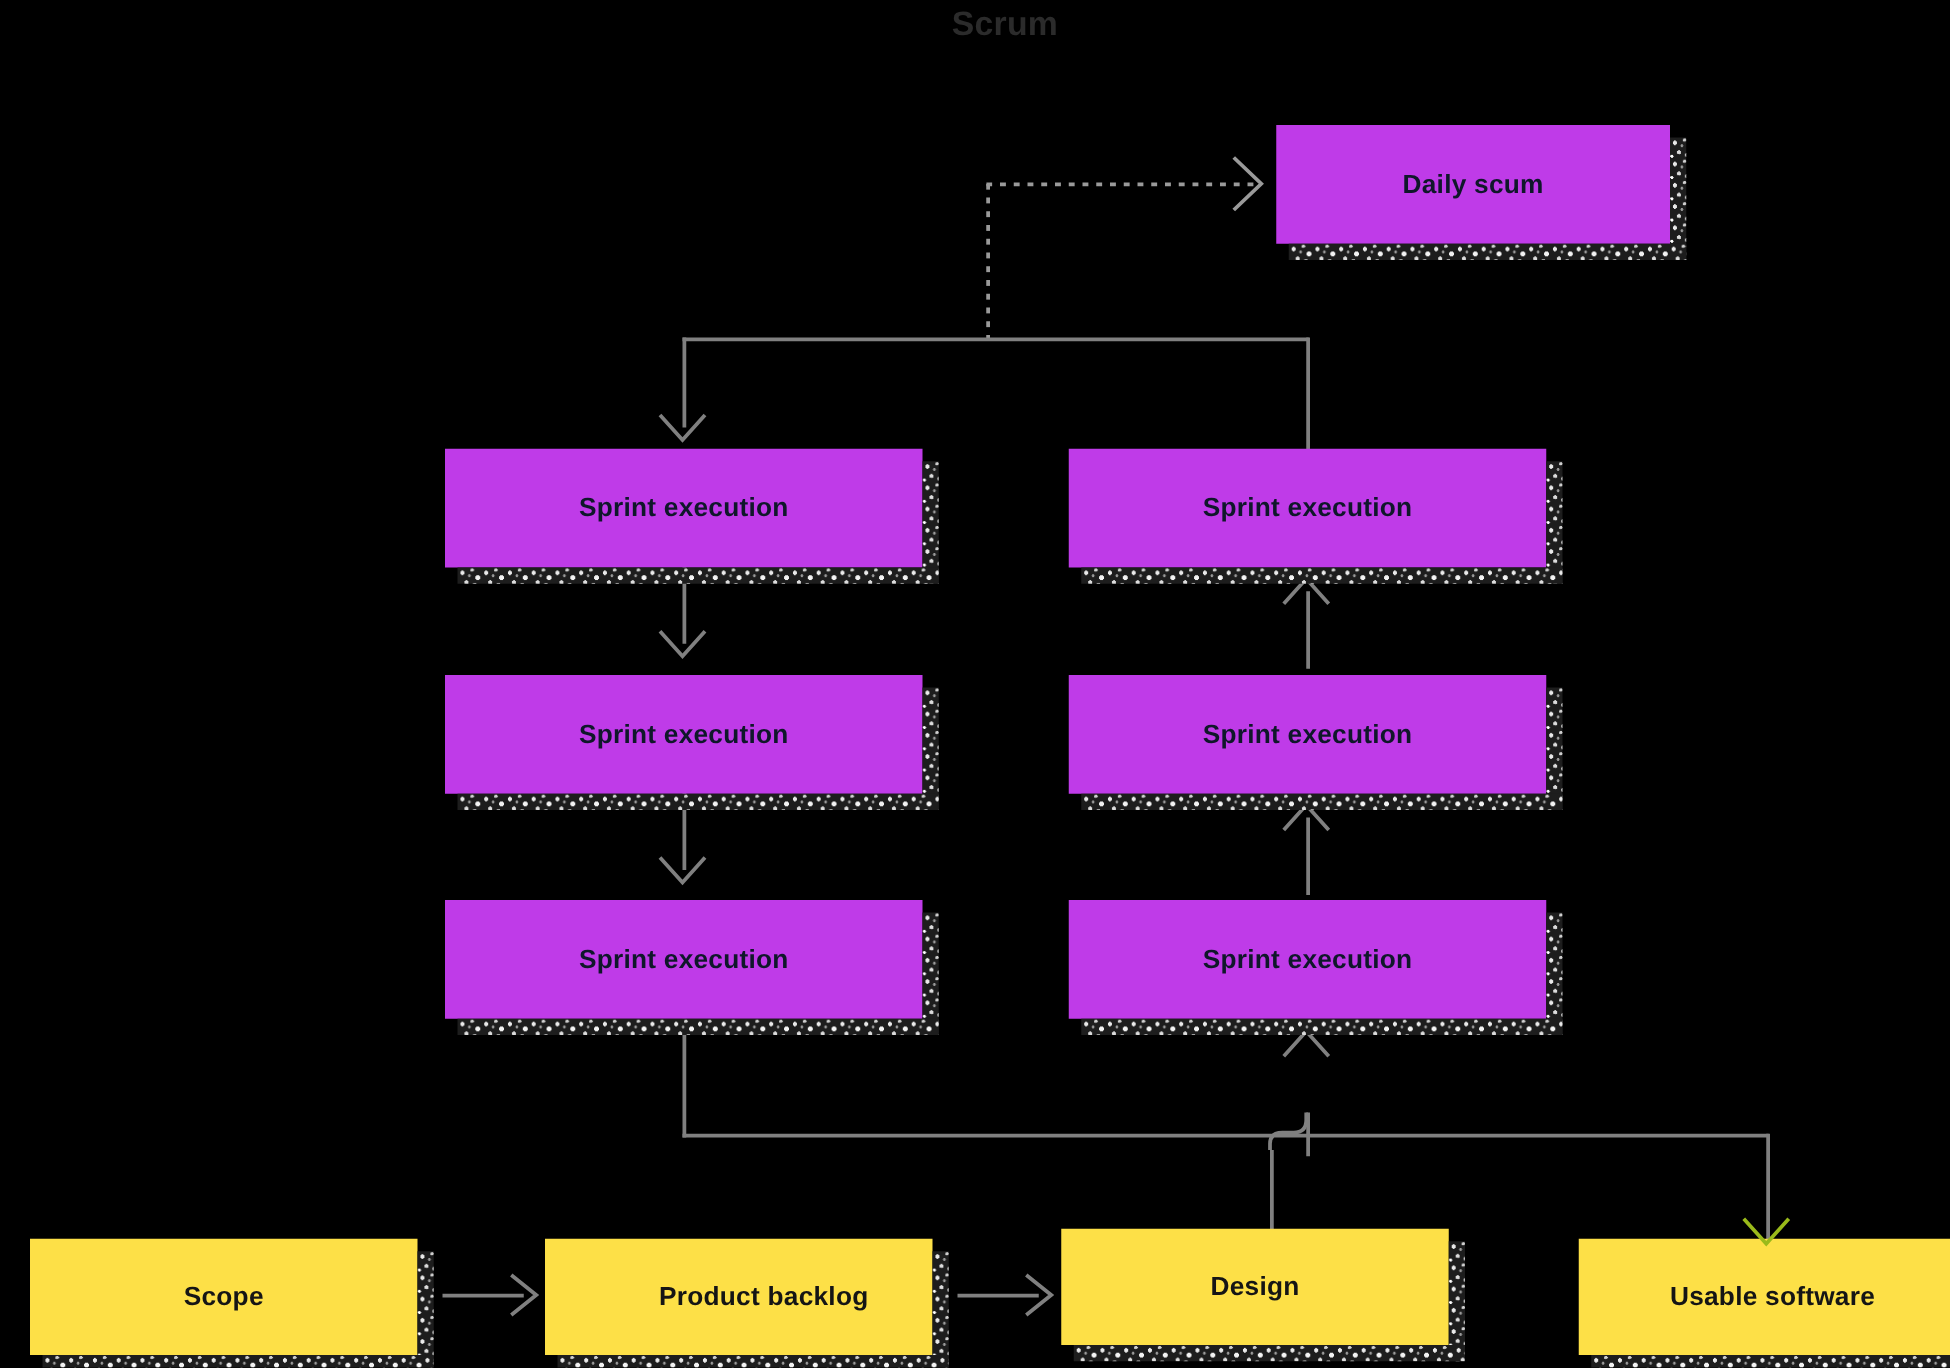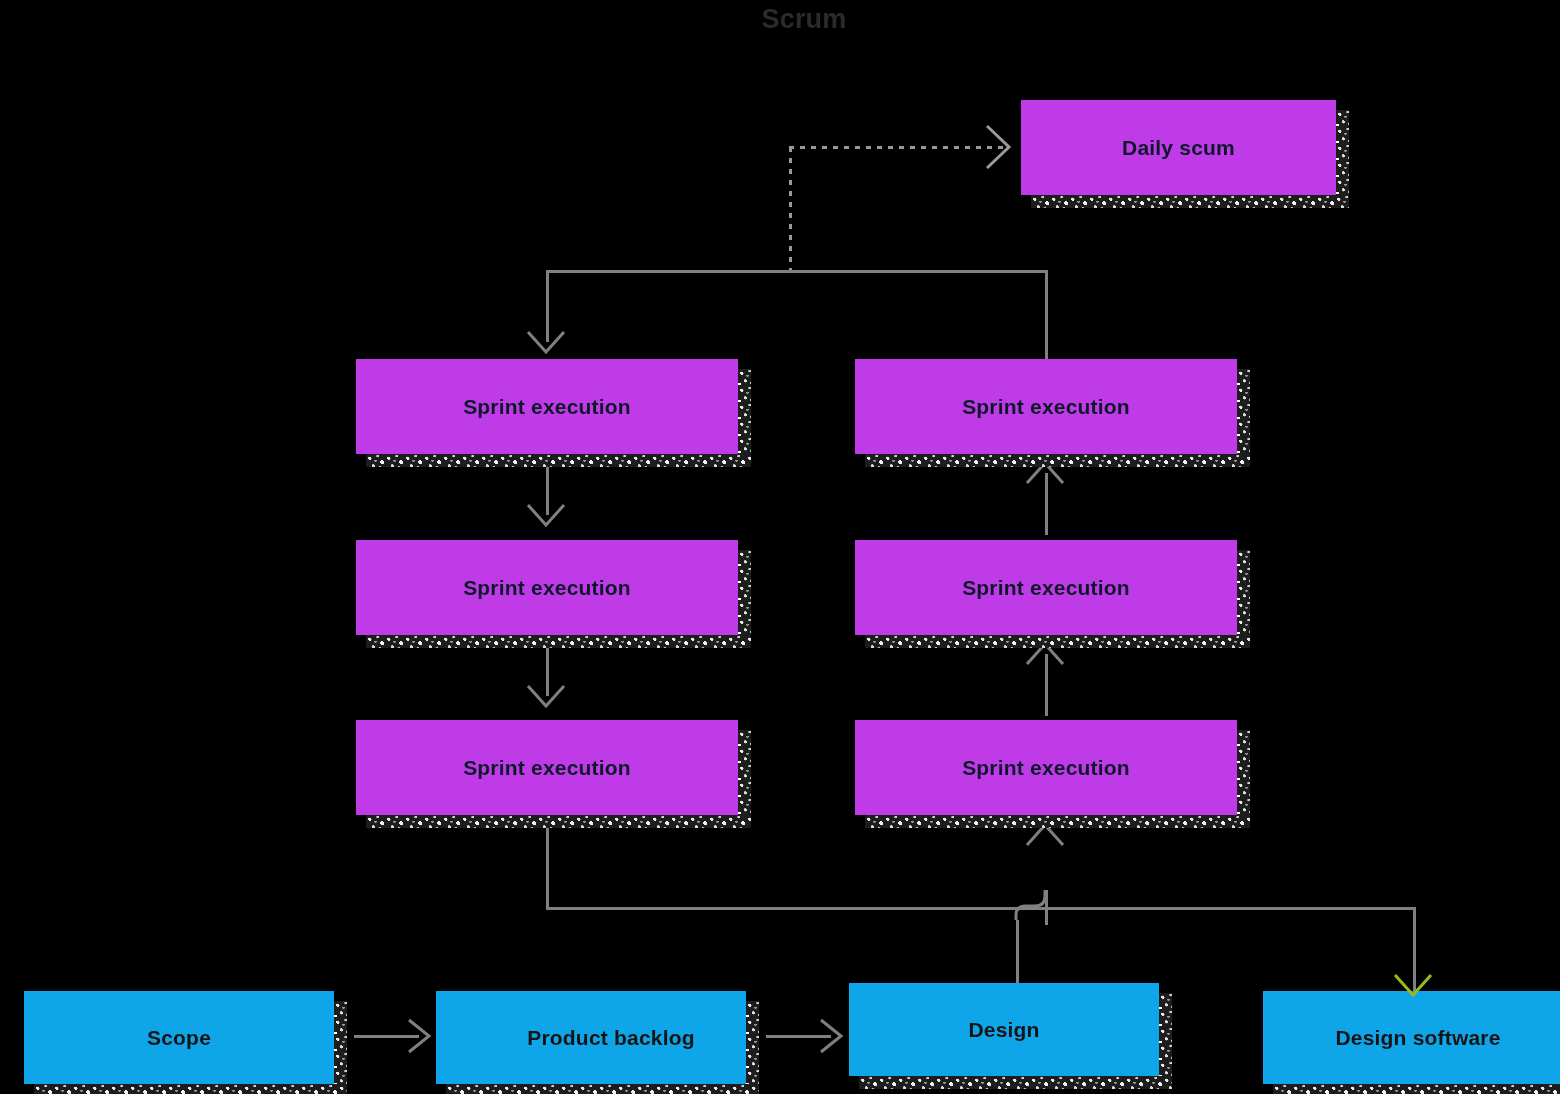--- a/index.html
+++ b/index.html
@@ -15,21 +15,21 @@
   }
 
   
   .node{
     position:absolute; box-sizing:border-box;
     display:flex; align-items:center; justify-content:center;
     font-weight:bold; font-size:21px; letter-spacing:.2px; z-index:6;
   }
   .node .lbl{position:relative;z-index:3;pointer-events:none;}
   .node.purple{background:#bf3be8;color:#0f172a;}
-  .node.green {background:#0ea5e9;color:#151515;}
+  .node.green {background:#fde047;color:#151515;}
 
   
   .node .sh-r, .node .sh-b{
     position:absolute; z-index:1; pointer-events:none;
     background-color:#1d1d1d;
     background-image:
       radial-gradient(circle at 20% 25%, #e9e9e9 0 1.6px, transparent 1.8px),
       radial-gradient(circle at 62% 12%, #cfcfcf 0 1.3px, transparent 1.5px),
       radial-gradient(circle at 85% 48%, #f2f2f2 0 1.9px, transparent 2.1px),
       radial-gradient(circle at 38% 70%, #dcdcdc 0 1.5px, transparent 1.7px),
@@ -177,16 +177,16 @@
 
   <div class="node green" style="left:825px;top:983px;width:310px;height:93px;">
     <span class="sh-r"></span>
     <span class="sh-b"></span>
     <span class="lbl">Design</span>
   </div>
 
   <div class="node green" style="left:1239px;top:991px;width:310px;height:93px;">
     <span class="sh-r"></span>
     <span class="sh-b"></span>
-    <span class="lbl">Design software</span>
+    <span class="lbl">Usable software</span>
   </div>
 
 </div>
 
 </body></html>

